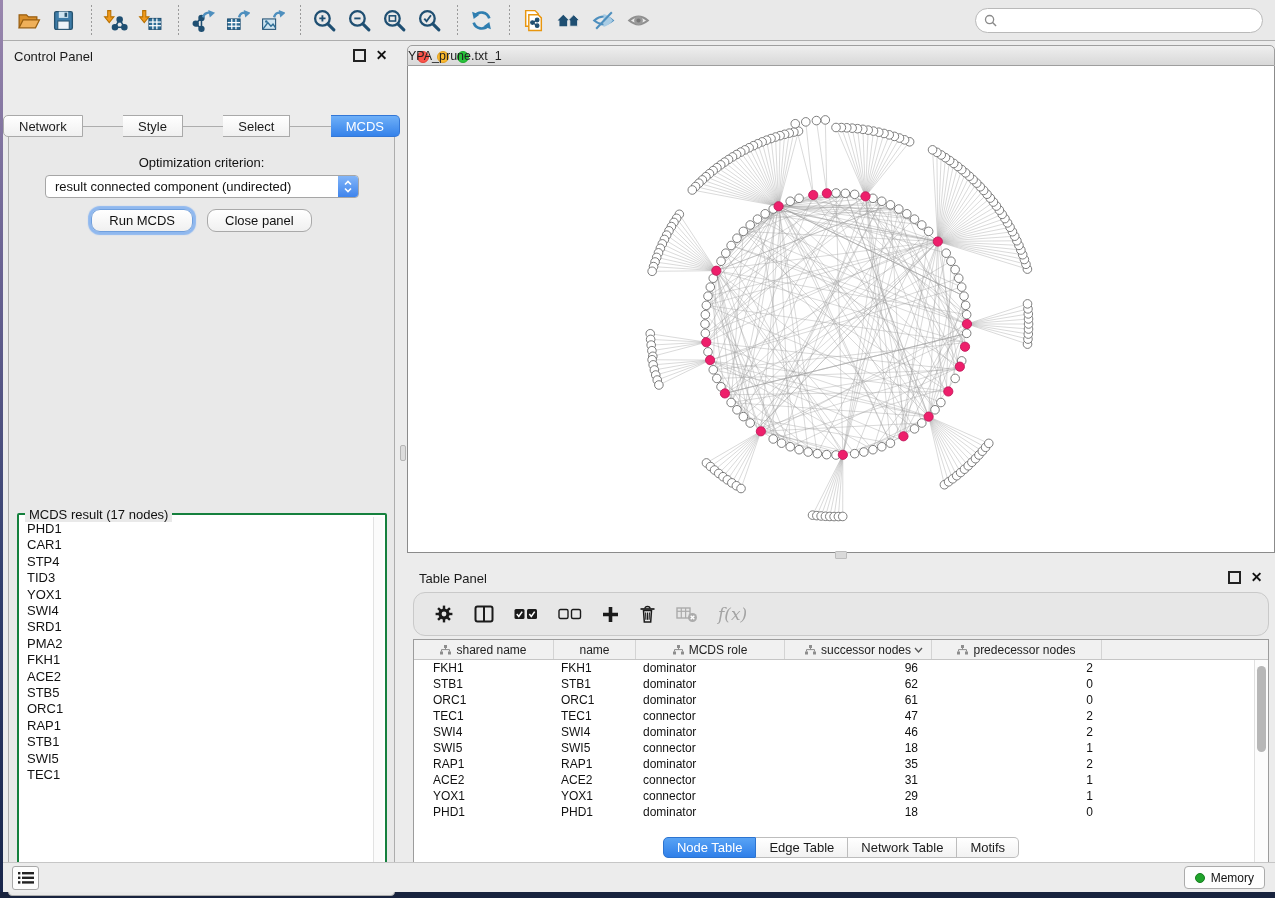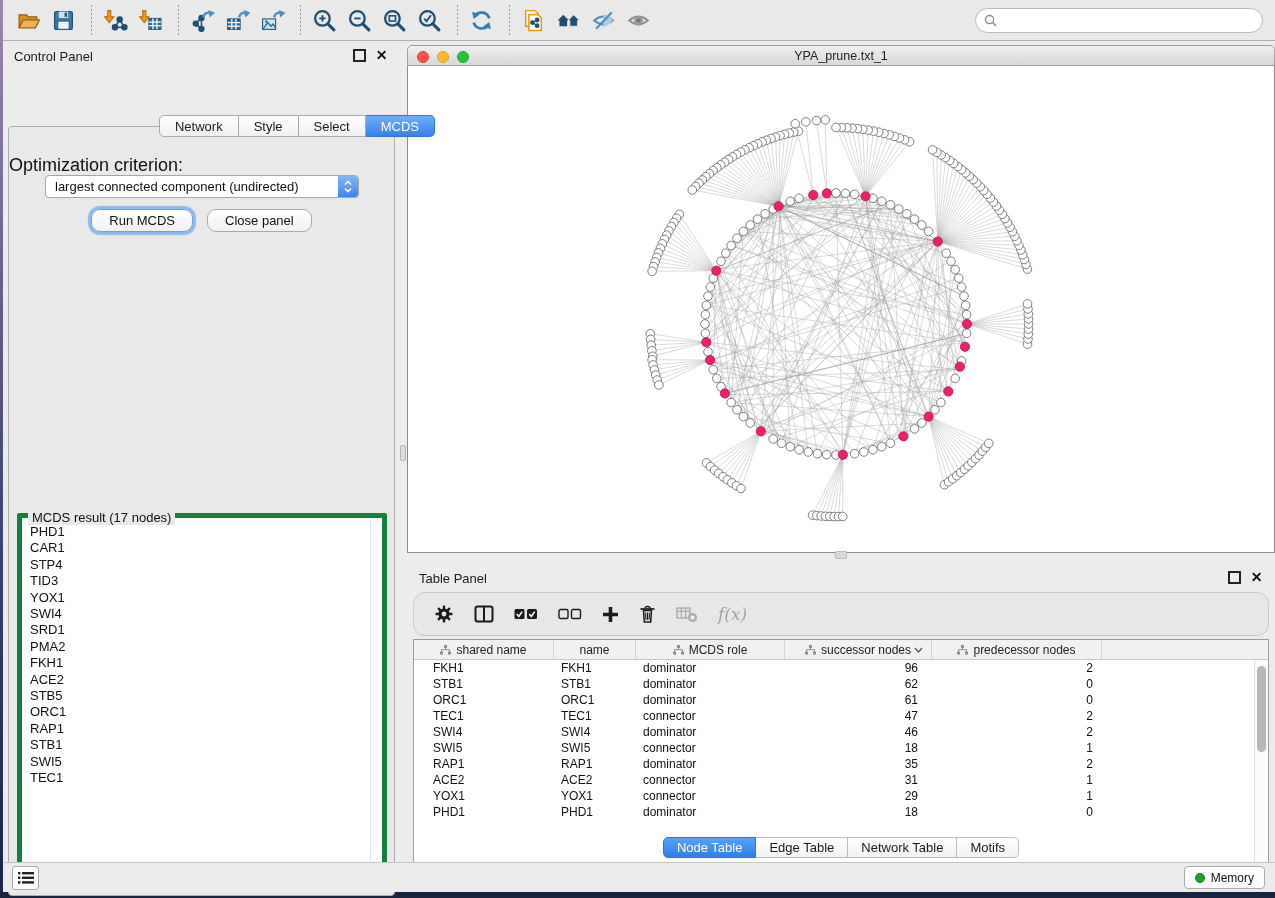--- a/index.html
+++ b/index.html
@@ -26,66 +26,66 @@
   #search-input { border:none; outline:none; flex:1; height:20px; font-size:12px;
     background:transparent; padding:0 8px 0 5px; }
   
   #control-panel { left:3px; top:41px; width:397px; height:821px; background:#ececec; }
   .panel-title-row { position:absolute; left:0; top:0; width:100%; height:30px; }
   .panel-title { position:absolute; left:11px; top:8px; font-size:13px; color:#1a1a1a; }
   .float-btn,.close-btn { position:absolute; top:8px; width:13px; height:13px; }
   .float-btn { border:2px solid #222; }
   .close-btn { font-size:14px; font-weight:bold; color:#111; line-height:13px; text-align:center; }
   #cp-tabs { position:absolute; left:0; top:74px; width:100%; display:flex;
-    justify-content:flex-end; z-index:2;margin-left:35px; }
+    justify-content:space-between; z-index:2; }
   .cp-tab { height:22px; padding:0 15px; font-size:13px; line-height:21px; color:#1a1a1a;
     background:linear-gradient(#ffffff,#f0f0f0); border:1px solid #a9a9a9; border-left:none; }
   .cp-tab:first-child { border-left:1px solid #a9a9a9; border-radius:5px 0 0 5px; }
   .cp-tab:last-child { border-radius:0 5px 5px 0; }
   .cp-tab.active { background:linear-gradient(#6fb0f8,#3582ea); color:#fff; border-color:#3377d6; }
   #cp-box { position:absolute; left:5px; top:85px; width:387px; height:770px;
     background:#e9e9e9; border:1px solid #adadad; border-radius:4px; }
-  #opt-label { position:absolute; left:0; top:28px; width:100%; text-align:left;
-    font-size:18px; color:#111; }
+  #opt-label { position:absolute; left:0; top:28px; width:100%; text-align:center;
+    font-size:13px; color:#111; }
   #opt-select { position:absolute; left:36px; top:48px; width:314px; height:23px;
     background:#fff; border:1px solid #a6a6a6; border-radius:4px;
     display:flex; align-items:center; }
   #opt-select .sel-text { flex:1; font-size:13px; padding-left:9px; color:#111;
     white-space:nowrap; overflow:hidden; }
   #opt-select .sel-cap { width:20px; height:100%;
     background:linear-gradient(#82b5f8,#3f84ec); border-radius:0 3px 3px 0;
     display:flex; align-items:center; justify-content:center; }
   #cp-buttons { position:absolute; left:0; top:82px; width:100%; display:flex;
     justify-content:center; gap:14px; }
   .mac-btn { height:23px; padding:0 17px; font-size:13px; color:#111;
     background:linear-gradient(#ffffff,#f0f0f0); border:1px solid #a9a9a9; border-radius:9px; }
   .mac-btn.focus { box-shadow:0 0 1px 3px rgba(96,158,243,.65); border-color:#6f9fdd; }
   #result-box { position:absolute; left:8px; top:386px; width:370px; height:367px;
-    border:5px solid #15803d; border-radius:2px; background:#fff; }
+    border:2px solid #15803d; border-radius:2px; background:#fff; }
   #result-legend { position:absolute; left:6px; top:-8px; background:#e9e9e9;
     padding:0 4px; font-size:13px; color:#111; }
   #result-list { position:absolute; left:2px; top:6px; right:13px; bottom:2px;
     overflow:hidden; }
   .result-item { font-size:13px; line-height:16.4px; padding-left:6px; color:#111; }
   #result-scroll { position:absolute; right:2px; top:2px; bottom:2px; width:10px;
     background:#fbfbfb; border-left:1px solid #e2e2e2; }
   
   #v-splitter { left:400px; top:41px; width:7px; height:821px; background:#ececec; }
   #v-grip { position:absolute; left:0; top:404px; width:6px; height:16px;
     background:#dcdcdc; border:1px solid #b5b5b5; border-radius:2px; }
   
   #network-window { left:407px; top:45px; width:868px; height:518px; }
   #net-titlebar { position:absolute; left:0; top:0; width:100%; height:21px;
     background:linear-gradient(#efefef,#d8d8d8); border:1px solid #9e9e9e;
     border-radius:5px 5px 0 0; }
   .tl { position:absolute; top:4.5px; width:12px; height:12px; border-radius:50%; }
   #tl-red   { left:9px;  background:#fb544a; border:1px solid #df4037; }
   #tl-yellow{ left:29px; background:#fdba2e; border:1px solid #dfa024; }
   #tl-green { left:49px; background:#27c43a; border:1px solid #1fa72f; }
-  #net-title { position:absolute; left:0; top:3px; width:100%; text-align:center;
+  #net-title { position:absolute; left:0; top:3px; width:100%; 
     font-size:12.5px; color:#222; }
   #net-view { position:absolute; left:0; top:21px; width:868px; height:487px;
     background:#fff; border:1px solid #8b8b8b; border-top:none; overflow:hidden; }
   #net-bottom-strip { position:absolute; left:0; top:508px; width:868px; height:10px;
     background:#ececec; }
   #net-grip { position:absolute; left:428px; top:506px; width:12px; height:8px;
     background:#d9d9d9; border:1px solid #bdbdbd; border-radius:1px; }
   
   #table-panel { left:407px; top:563px; width:868px; height:299px; background:#ececec; }
   #tp-toolbar { position:absolute; left:6px; top:29px; width:856px; height:44px;
@@ -303,21 +303,21 @@
   </div>
   <div id="cp-tabs">
       <div class="cp-tab">Network</div>
       <div class="cp-tab">Style</div>
       <div class="cp-tab">Select</div>
       <div class="cp-tab active">MCDS</div>
     </div>
   <div id="cp-box">
     <div id="opt-label">Optimization criterion:</div>
     <div id="opt-select">
-      <span class="sel-text">largest connected component (undirected)</span>
+      <span class="sel-text">result connected component (undirected)</span>
       <span class="sel-cap">
         <svg width="8" height="13" viewBox="0 0 8 13">
             <path d="M1 4.5 L4 1.5 L7 4.5 M1 8.5 L4 11.5 L7 8.5" fill="none" stroke="#fff" stroke-width="1.6"></path>
           </svg>
       </span>
     </div>
     <div id="cp-buttons">
       <button class="mac-btn focus">Run MCDS</button>
       <button class="mac-btn">Close panel</button>
     </div>

